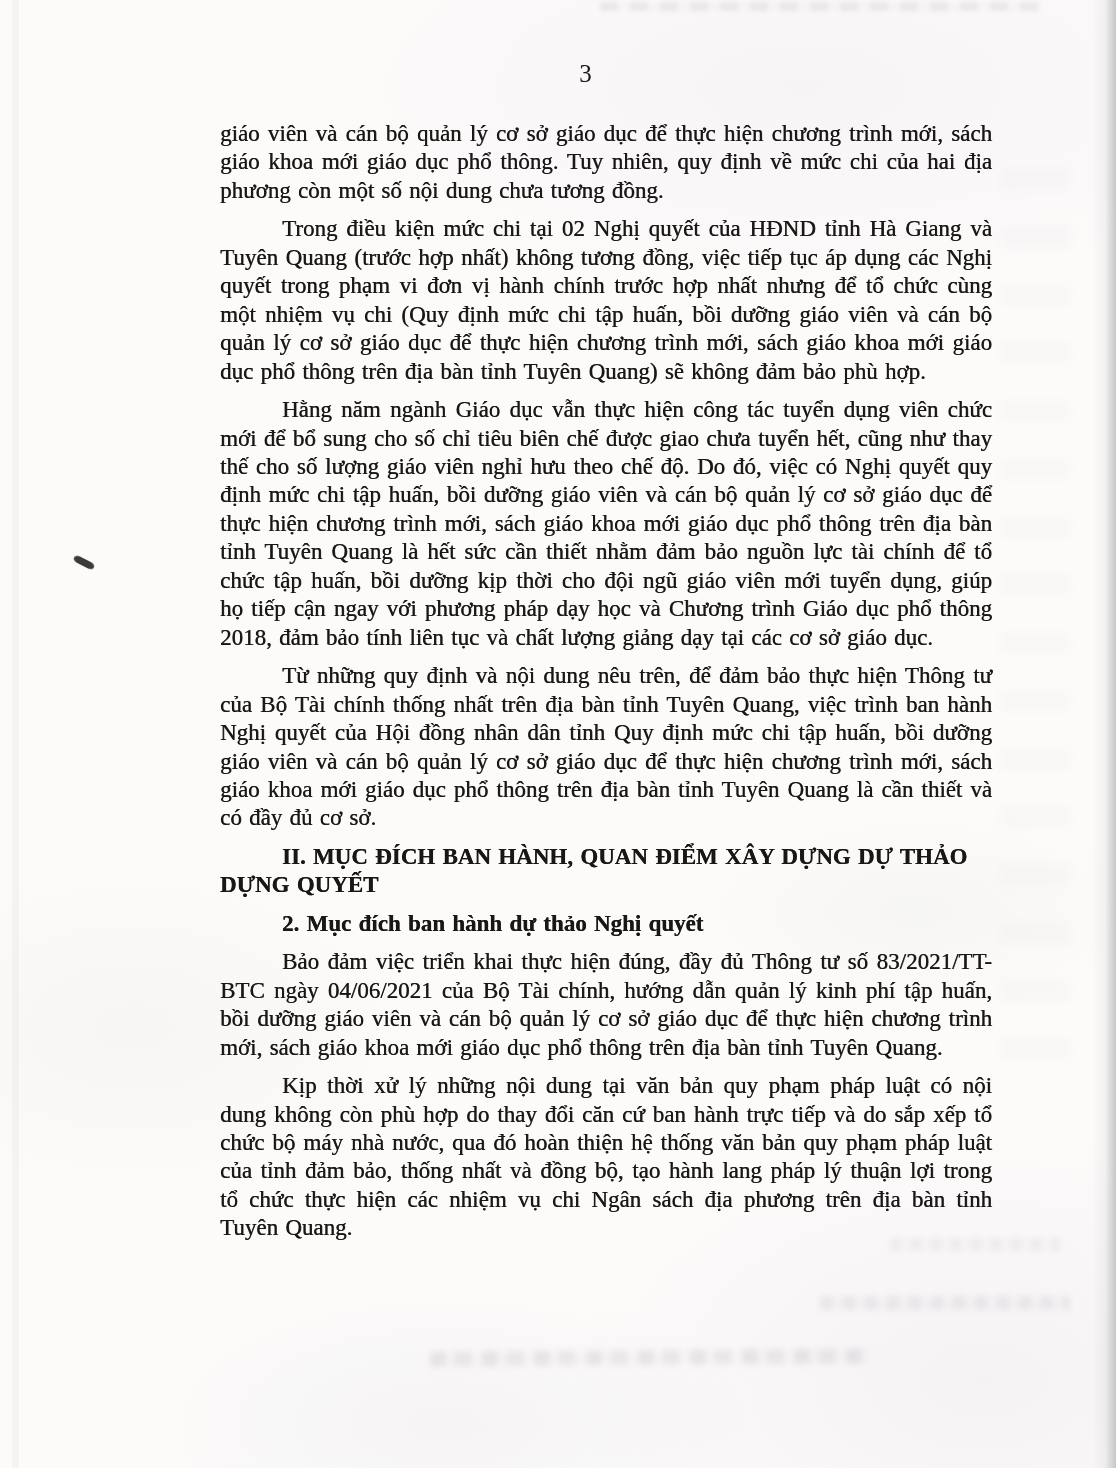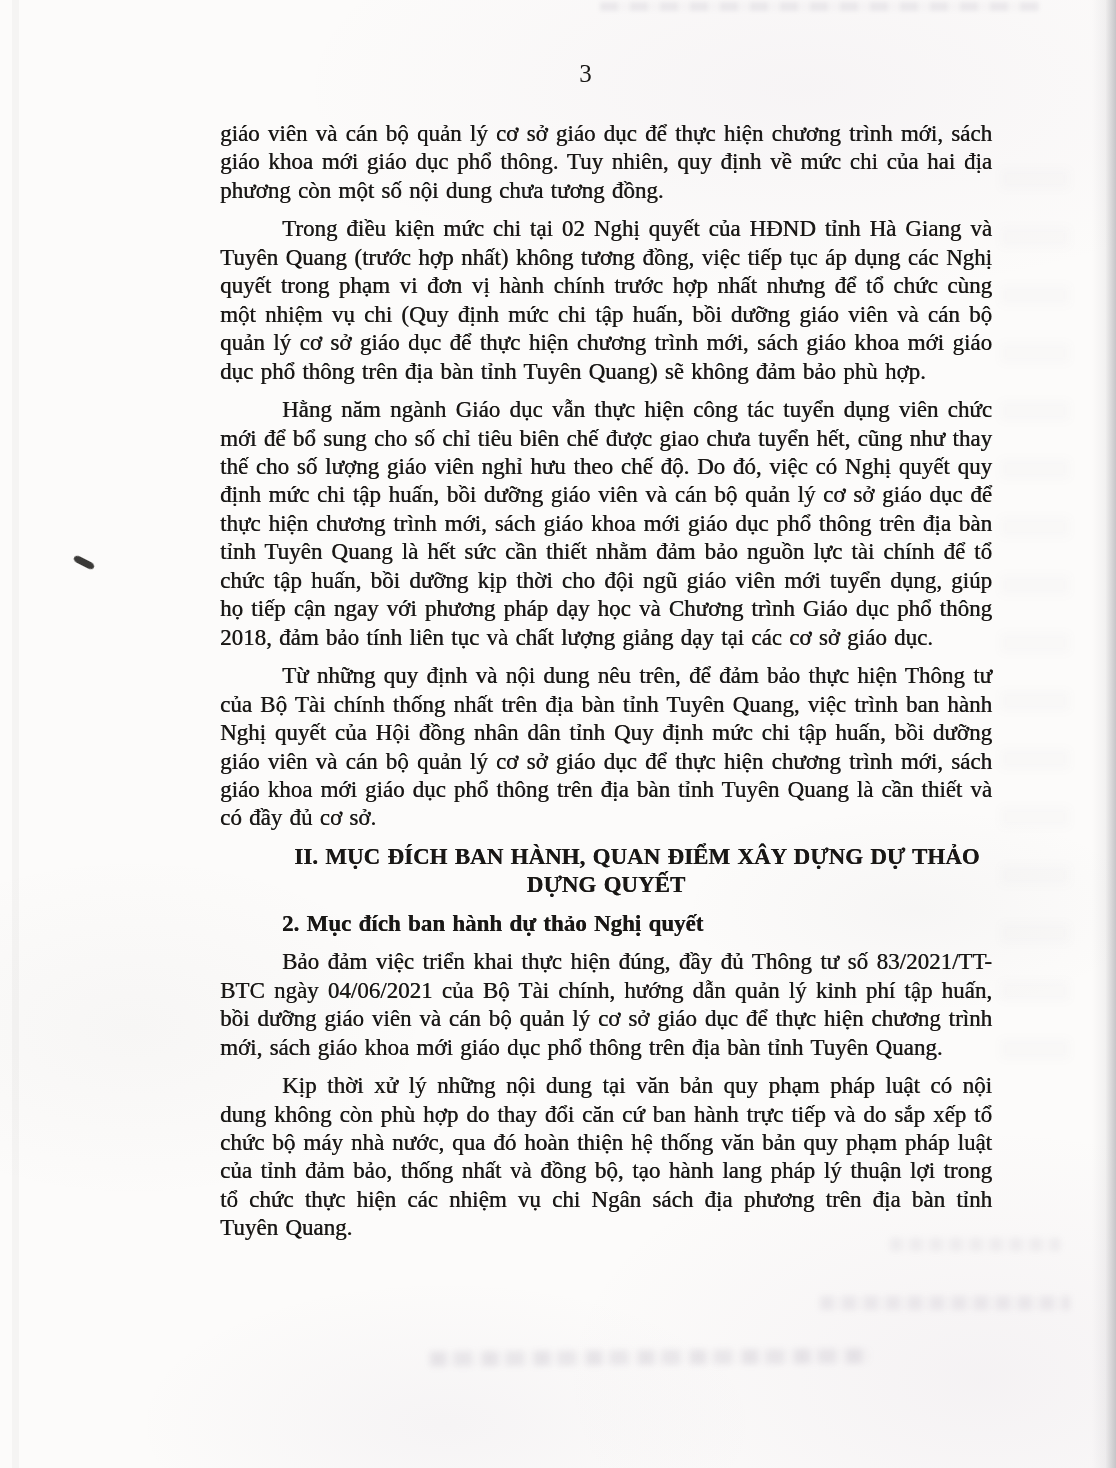--- a/index.html
+++ b/index.html
@@ -58,21 +58,20 @@
     text-indent: 0;
   }
   .text-col p.heading,
   .text-col p.subheading {
     font-weight: bold;
     text-shadow: 0.3px 0 0 rgba(10,10,10,0.9);
     text-align: left;
   }
   .text-col p.heading {
     text-indent: 0;
-    text-align: center;
   }
   .text-col p.heading .h-line1 {
     display: inline-block;
     margin-left: 62px;
   }
   
   .edge-right {
     position: absolute;
     top: 0; right: 0;
     width: 10px; height: 100%;

